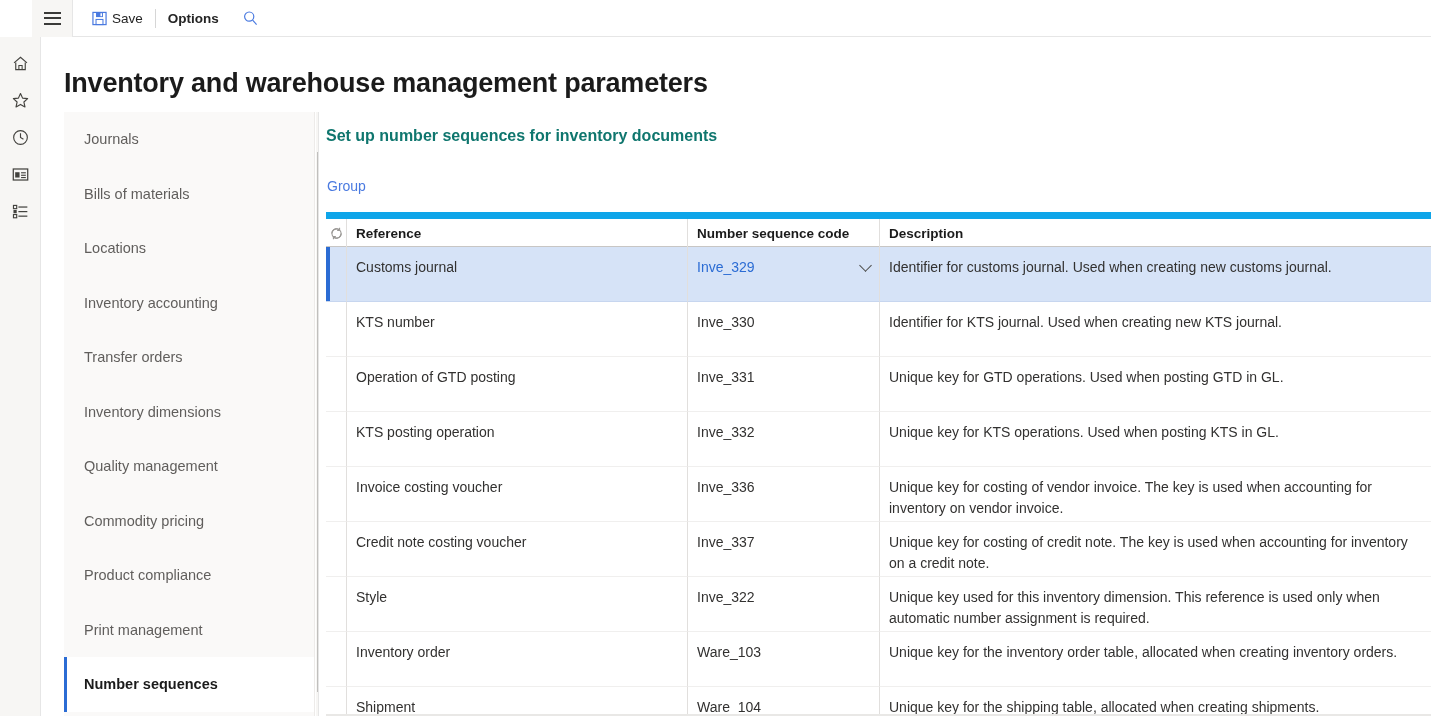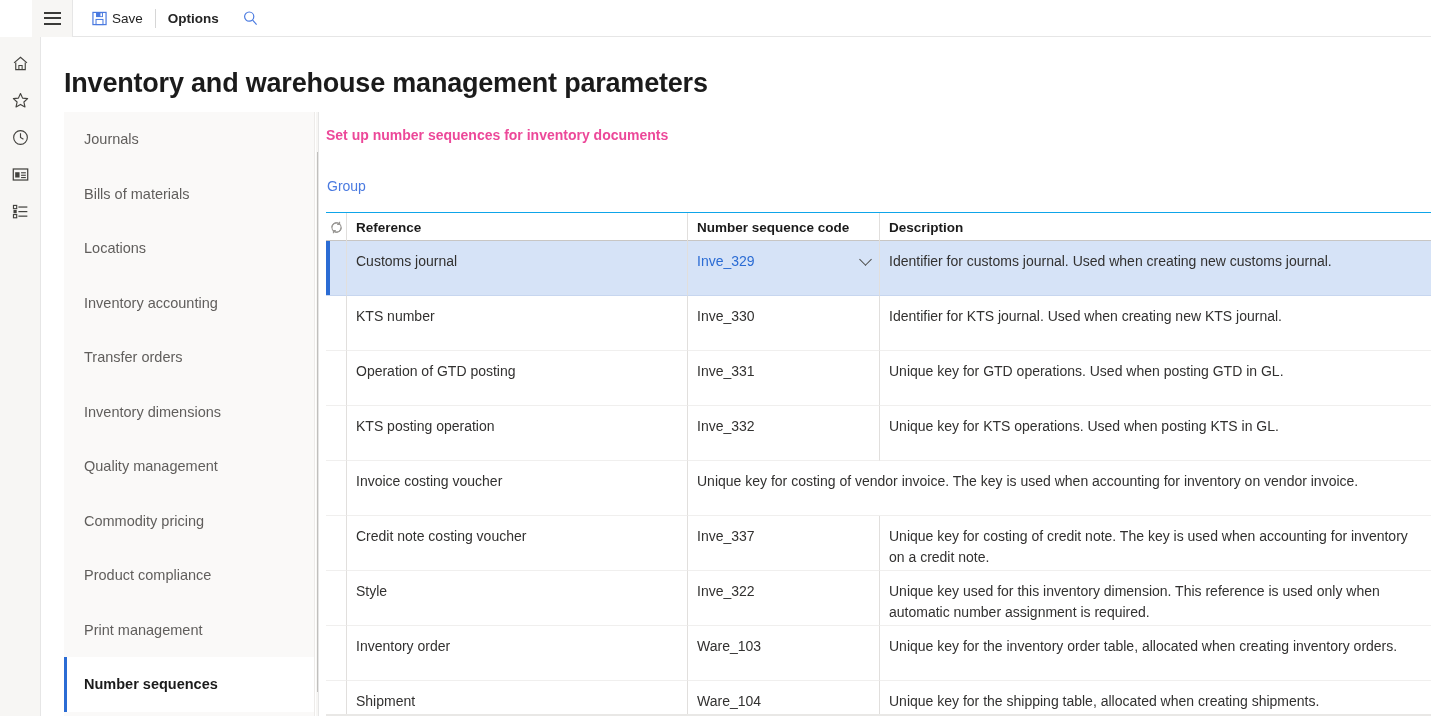--- a/index.html
+++ b/index.html
@@ -118,32 +118,32 @@
 
   
   .main {
     position: absolute; left: 276px; top: 74px; width: 1113px; height: 604px;
     background: #ffffff;
     border-left: 1px solid #e6e6e6;
     overflow: hidden;
   }
   .main-header {
     position: absolute; left: 7px; top: 15px;
-    font-size: 14px; font-weight: 600; color: #ec4899; text-align: right;
+    font-size: 16px; font-weight: 600; color: #0f766e; text-align: right;
   }
   .group-link {
     position: absolute; left: 8px; top: 66px;
     font-size: 14px; color: #4a7ae0; cursor: pointer;
   }
 
   
   .grid {
     position: absolute; left: 7px; top: 100px;
     width: 1106px; height: 504px;
-    border-top: 1px solid #0ea5e9;
+    border-top: 7px solid #0ea5e9;
   }
   .grid-head {
     display: flex; height: 28px;
     border-bottom: 1px solid #c8c6c4;
     background: #ffffff;
   }
   .gh {
     font-size: 13.5px; font-weight: 600; color: #1b1b1b;
     display: flex; align-items: center;
     padding-left: 9px;
@@ -354,20 +354,21 @@
           </div>
           <div class="row h1">
             <div class="cell c0"></div>
             <div class="cell c1">KTS posting operation</div>
             <div class="cell c2"><span>Inve_332</span></div>
             <div class="cell c3">Unique key for KTS operations. Used when posting KTS in GL.</div>
           </div>
           <div class="row h1">
             <div class="cell c0"></div>
             <div class="cell c1">Invoice costing voucher</div>
+            <div class="cell c2"><span>Inve_336</span></div>
             <div class="cell c3">Unique key for costing of vendor invoice. The key is used when accounting for inventory on vendor invoice.</div>
           </div>
           <div class="row h1">
             <div class="cell c0"></div>
             <div class="cell c1">Credit note costing voucher</div>
             <div class="cell c2"><span>Inve_337</span></div>
             <div class="cell c3">Unique key for costing of credit note. The key is used when accounting for inventory on a credit note.</div>
           </div>
           <div class="row h1">
             <div class="cell c0"></div>

